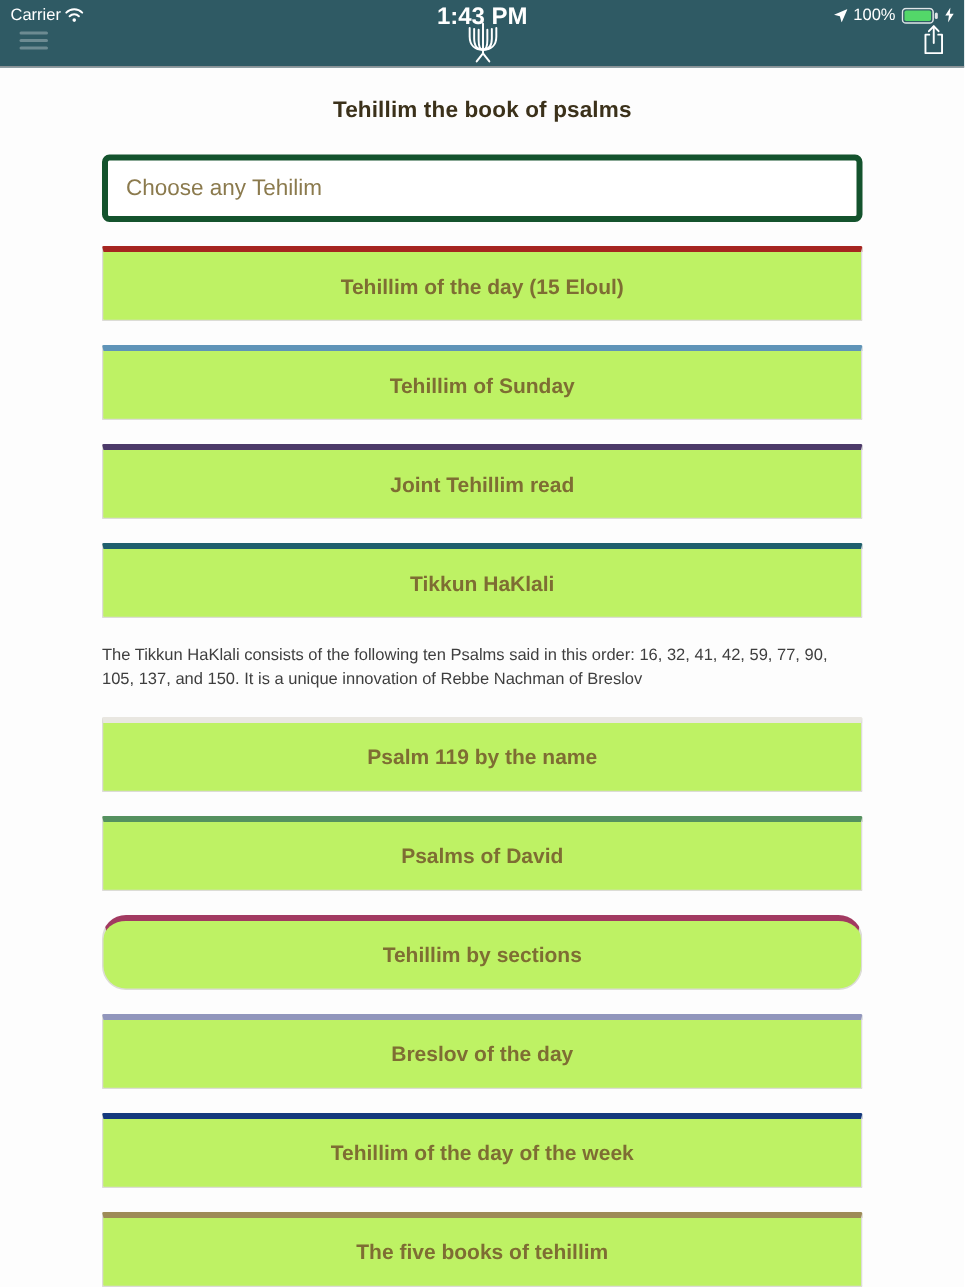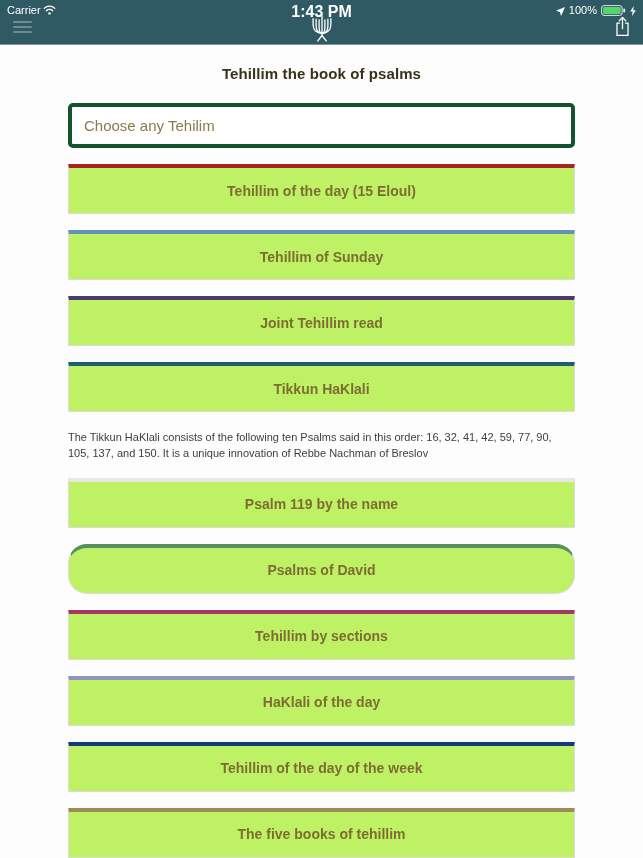--- a/index.html
+++ b/index.html
@@ -11,21 +11,21 @@
   
   .topbar{
     position:relative;height:44px;background:#2f5a64;
     border-bottom:1px solid #8a9296;
   }
   .statusbar{
     height:20px;display:flex;align-items:center;justify-content:space-between;
     padding:0 7px;color:#fff;font-size:11px;position:relative;
   }
   .status-left{display:flex;align-items:center;gap:2px;}
-  .status-right{display:flex;align-items:flex-end;gap:4px;}
+  .status-right{display:flex;align-items:center;gap:4px;}
   .status-time{
     position:absolute;left:50%;transform:translateX(-50%);
     font-weight:bold;font-size:16px;color:#fff;top:3px;
   }
   .hamburger{
     position:absolute;left:13px;top:21px;width:19px;height:12px;
     display:flex;flex-direction:column;justify-content:space-between;
     background:none;border:none;padding:0;cursor:pointer;
   }
   .hamburger .bar{height:2px;background:rgba(255,255,255,0.30);border-radius:1px;}
@@ -144,21 +144,21 @@
         <button class="psalm-btn" style="border-top-color: rgb(166, 37, 32);">Tehillim of the day (15 Eloul)</button>
         <button class="psalm-btn" style="border-top-color: rgb(95, 148, 184);">Tehillim of Sunday</button>
         <button class="psalm-btn" style="border-top-color: rgb(76, 58, 105);">Joint Tehillim read</button>
         <button class="psalm-btn" style="border-top-color: rgb(31, 95, 109);">Tikkun HaKlali</button>
       </div>
 
     <p class="note">The Tikkun HaKlali consists of the following ten Psalms said in this order: 16, 32, 41, 42, 59, 77, 90, 105, 137, and 150. It is a unique innovation of Rebbe Nachman of Breslov</p>
 
     <div id="group-bottom">
         <button class="psalm-btn" style="border-top-color: rgb(233, 231, 225);">Psalm 119 by the name</button>
-        <button class="psalm-btn" style="border-top-color: rgb(85, 145, 95); border-radius: 19px;">Psalms of David</button>
-        <button class="psalm-btn" style="border-top-color: rgb(162, 58, 97);">Tehillim by sections</button>
-        <button class="psalm-btn" style="border-top-color: rgb(145, 150, 188);">HaKlali of the day</button>
+        <button class="psalm-btn" style="border-top-color: rgb(85, 145, 95);">Psalms of David</button>
+        <button class="psalm-btn" style="border-top-color: rgb(162, 58, 97); border-radius: 16px;">Tehillim by sections</button>
+        <button class="psalm-btn" style="border-top-color: rgb(145, 150, 188);">Breslov of the day</button>
         <button class="psalm-btn" style="border-top-color: rgb(20, 57, 125);">Tehillim of the day of the week</button>
         <button class="psalm-btn" style="border-top-color: rgb(157, 139, 87);">The five books of tehillim</button>
       </div>
   </main>
 
 </div>
 
 </body></html>

